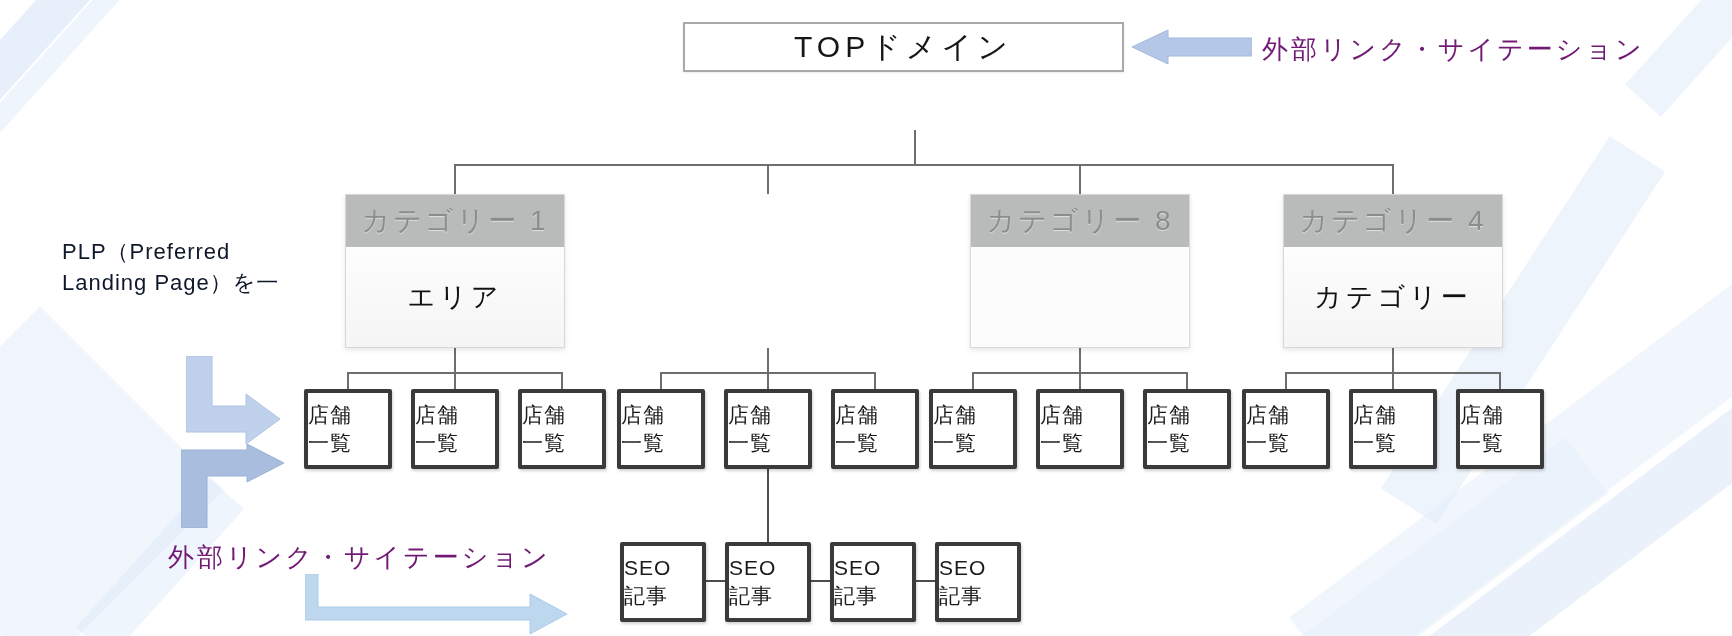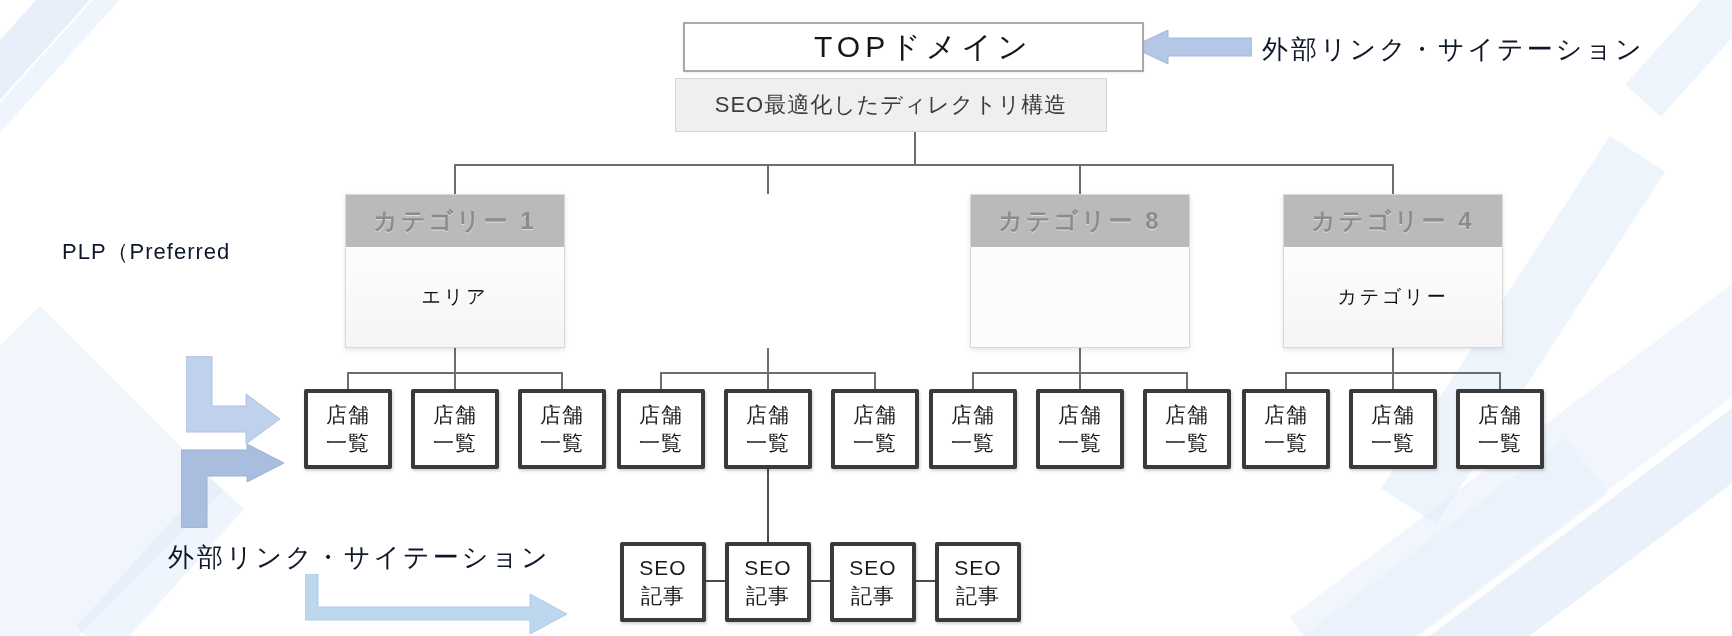--- a/index.html
+++ b/index.html
@@ -12,58 +12,58 @@
   
   .h,.v{position:absolute;background:#6e6e6e;z-index:2;}
   .h{height:2px;}
   .v{width:2px;}
   .h.dark,.v.dark{background:#4d4d4d;}
   
   .top-box{
     position:absolute;left:683px;top:22px;width:437px;height:46px;z-index:3;
     background:#fff;border:2px solid #a9a9a9;box-shadow:0 1px 2px rgba(0,0,0,.08);
     display:flex;align-items:center;justify-content:center;
-    font-size:30px;letter-spacing:5px;color:#161616;padding-left:20px;
+    font-size:30px;letter-spacing:5px;color:#161616;
   }
   
   .dir-box{
     position:absolute;left:675px;top:78px;width:430px;height:52px;z-index:3;
     background:#eef0ef;border:1px solid #d2d6d4;
     display:flex;align-items:center;justify-content:center;
     font-size:22px;letter-spacing:1px;color:#3c3c3c;
   }
   
   .cat{
     position:absolute;top:194px;width:220px;height:154px;z-index:3;
     border:1px solid #d8d8d8;background:#fcfcfc;box-shadow:0 2px 5px rgba(0,0,0,.10);
     display:flex;flex-direction:column;box-sizing:border-box;
   }
   .cat-header{
     height:52px;background:#b9baba;flex:0 0 52px;
     display:flex;align-items:center;justify-content:center;
-    font-size:24px;font-weight:700;letter-spacing:3px;color:#8b8d8d;
+    font-size:28px;font-weight:400;letter-spacing:3px;color:#8b8d8d;
     text-shadow:0 1px 1px rgba(255,255,255,.55);
   }
   .cat-body{
     flex:1;display:flex;align-items:center;justify-content:center;
     background:linear-gradient(#fdfdfd,#f5f5f5);
-    font-size:19px;letter-spacing:.15em;color:#111;
+    font-size:27px;letter-spacing:.15em;color:#111;
   }
   
   .store,.seo{
     position:absolute;width:88px;height:80px;z-index:3;box-sizing:border-box;
     background:#fff;border:4px solid #3a3a3a;border-radius:2px;
     box-shadow:1px 2px 3px rgba(0,0,0,.18);
-    display:flex;flex-direction:column;align-items:center;justify-content:center;
+    display:flex;flex-direction:column;justify-content:center;
     font-size:21px;line-height:1.35;color:#1a1a1a;letter-spacing:1px;
   }
   .store{top:389px;}
   .seo{top:542px;width:86px;}
   
-  .note{position:absolute;z-index:3;color:#0f172a;}
+  .note{position:absolute;z-index:3;color:#701a75;}
   .note-top-right{left:1262px;top:32px;font-size:26px;letter-spacing:3px;}
   .note-bottom{left:168px;top:540px;font-size:26px;letter-spacing:3px;}
   .note-plp{left:62px;top:236px;font-size:22px;line-height:31px;letter-spacing:1px;color:#0f172a;}
   .arrow{position:absolute;z-index:2;}
 </style>
 </head>
 <body>
 
 <div class="canvas">
 
@@ -79,21 +79,20 @@
 
   <div class="top-box">
     <span>TOPドメイン</span>
   </div>
 
   <svg class="arrow" style="left:1132px;top:30px;" width="120" height="34" viewBox="0 0 120 34">
     <polygon points="0,17 36,0 36,8 120,8 120,26 36,26 36,34" fill="#b4c7e7" stroke="#a3b8dd" stroke-width="1"></polygon>
   </svg>
   <div class="note note-top-right">外部リンク・サイテーション</div>
 
-  <div class="dir-box">SEO最適化したディレクトリ構造</div>
 
   <div class="v" style="left:914px;top:130px;height:34px;"></div>
   <div class="h" style="left:454px;top:164px;width:940px;"></div>
   <div class="v" style="left:454px;top:164px;height:30px;"></div>
   <div class="v" style="left:767px;top:164px;height:30px;"></div>
   <div class="v" style="left:1079px;top:164px;height:30px;"></div>
   <div class="v" style="left:1392px;top:164px;height:30px;"></div>
 
   <div class="cat" style="left:345px;">
     <div class="cat-header">カテゴリー 1</div>
@@ -200,20 +199,21 @@
   <div class="seo" style="left:935px;">
       <span>SEO</span>
       <span>記事</span>
     </div>
   <div class="h dark" style="left:706px;top:580px;width:19px;"></div>
   <div class="h dark" style="left:811px;top:580px;width:19px;"></div>
   <div class="h dark" style="left:916px;top:580px;width:19px;"></div>
 
   <div class="note note-plp">
     <div>PLP（Preferred</div>
+    <div>Landing Page）を一</div>
   </div>
 
   <svg class="arrow" style="left:186px;top:356px;" width="95" height="90" viewBox="0 0 95 90">
     <polygon points="0,0 26,0 26,50 60,50 60,38 94,63 60,88 60,76 0,76" fill="#c0d1ec" stroke="#aec2e2" stroke-width="1"></polygon>
   </svg>
   <svg class="arrow" style="left:181px;top:444px;" width="103" height="84" viewBox="0 0 103 84">
     <polygon points="0,6 66,6 66,0 103,19 66,38 66,32 26,32 26,84 0,84" fill="#a9bede" stroke="#9bb2d6" stroke-width="1"></polygon>
   </svg>
 
   <div class="note note-bottom">外部リンク・サイテーション</div>

